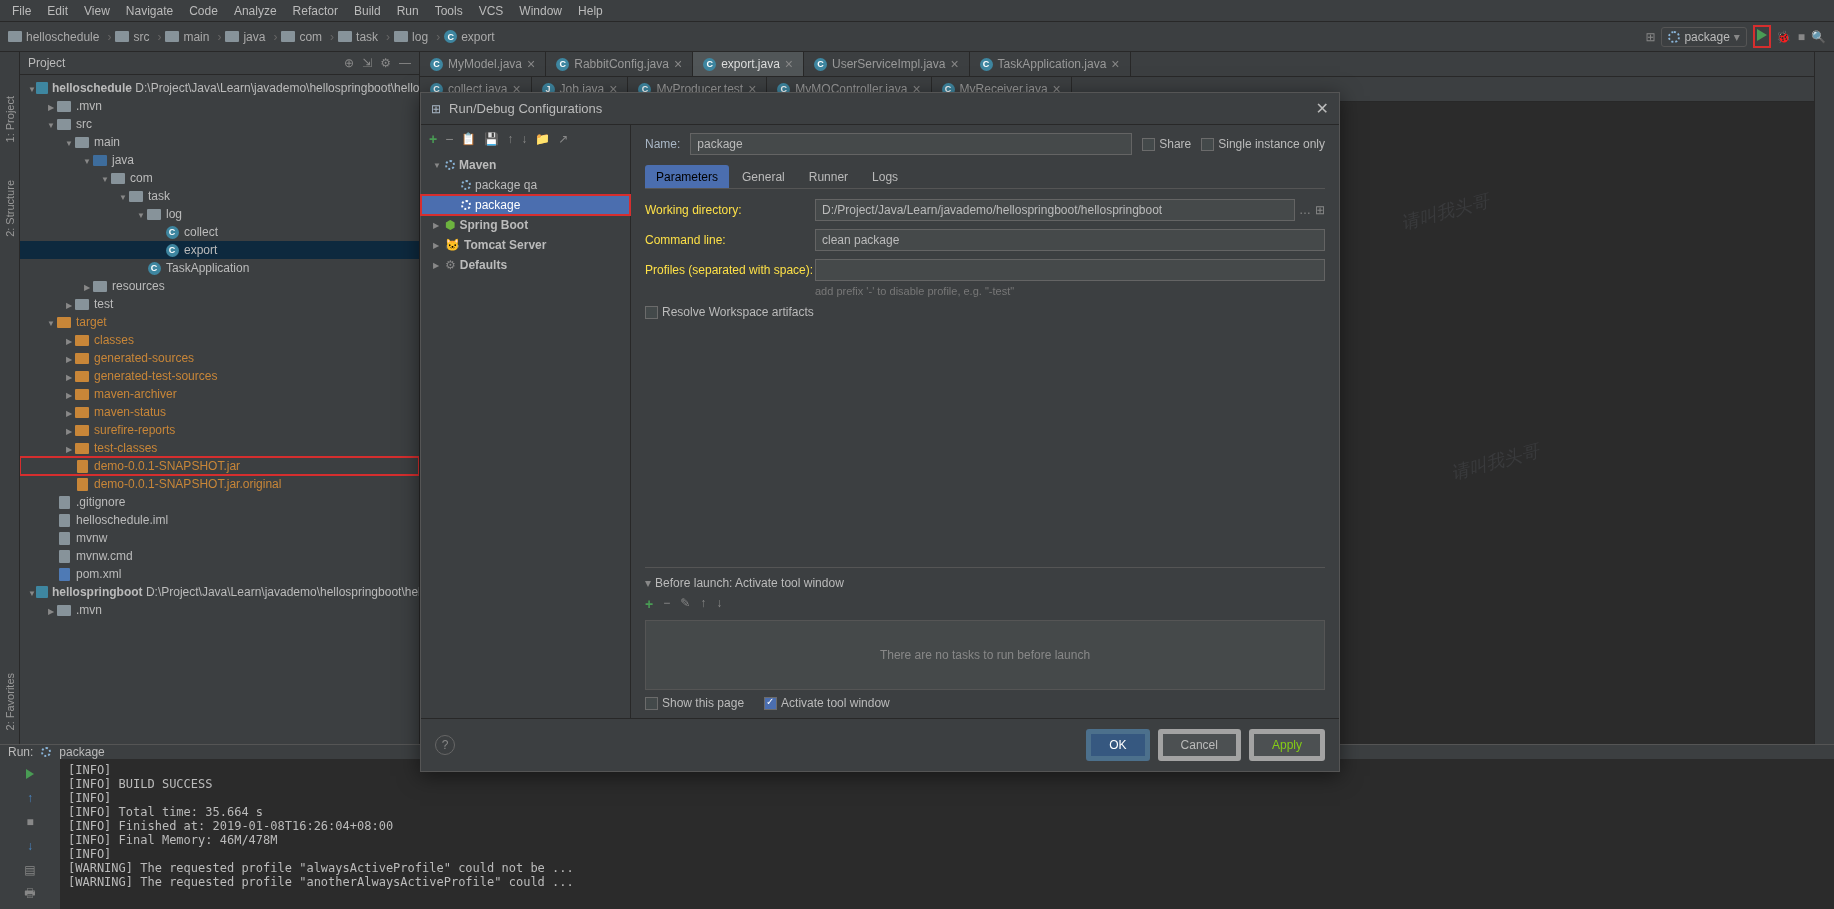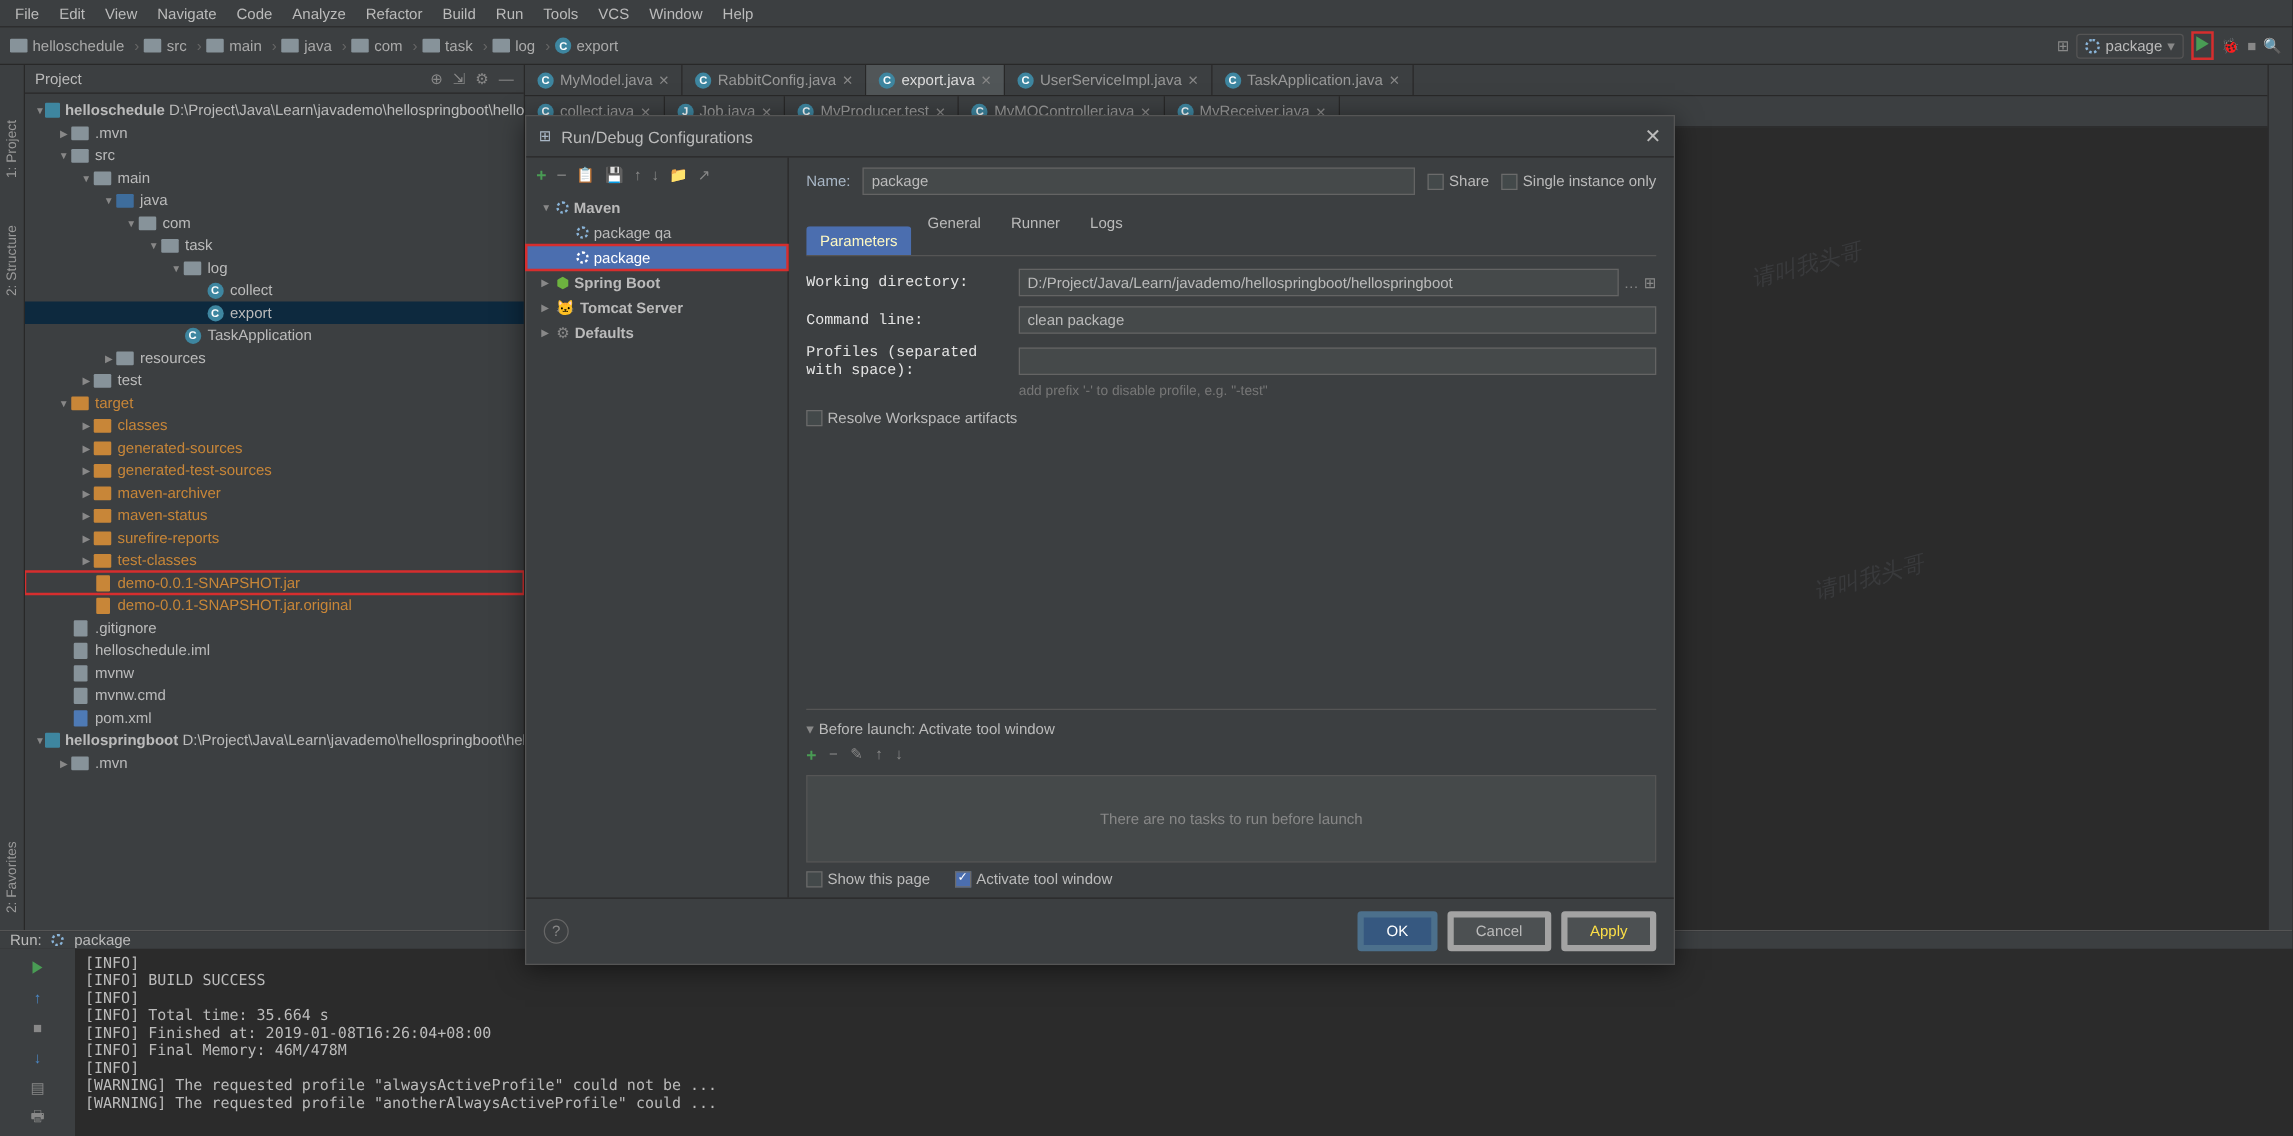--- a/index.html
+++ b/index.html
@@ -60,32 +60,32 @@
 .cfg-node .ar { width:12px; color:#888; font-size:8px; }
 .cfg-right { flex:1; display:flex; flex-direction:column; padding:8px 14px; }
 .name-row { display:flex; align-items:center; gap:10px; margin-bottom:10px; }
 .name-row input { flex:1; background:#45494a; border:1px solid #646464; color:#bbb; padding:3px 6px; }
 .chk { display:flex; align-items:center; gap:4px; color:#bbb; }
 .chk .box { width:13px; height:13px; border:1px solid #6b6b6b; background:#43494a; display:inline-block; }
 .chk .box.on { background:#4b6eaf; position:relative; }
 .chk .box.on::after { content:"✓"; color:#fff; font-size:10px; position:absolute; top:-2px; left:1px; }
 .tabs-row { display:flex; gap:2px; border-bottom:1px solid #555; margin-bottom:10px; }
 .dt { padding:4px 10px; color:#bbb; cursor:pointer; border:1px solid transparent; border-bottom:none; }
-.dt.active { background:#4b6eaf; color:#fef9c3; border-radius:3px 3px 0 0;margin-top:15px; }
+.dt.active { background:#4b6eaf; color:#000000; border-radius:3px 3px 0 0; }
 .form-row { display:flex; align-items:center; margin-bottom:8px; }
-.form-row label { width:170px; color:#e5e5e5;font-family:Liberation Mono, monospace; }
+.form-row label { width:170px; color:#fde047; }
 .form-row input { flex:1; background:#45494a; border:1px solid #646464; color:#bbb; padding:3px 6px; }
 .hint { color:#777; font-size:11px; margin-left:170px; margin-top:-4px; margin-bottom:8px; }
 .before-launch { border-top:1px solid #555; margin-top:auto; padding-top:8px; }
 .task-area { background:#45494a; border:1px solid #555; height:70px; display:flex; align-items:center; justify-content:center; color:#888; margin:6px 0; }
 .dialog-footer { display:flex; align-items:center; padding:10px 14px; border-top:1px solid #282828; gap:8px; }
 .help-icon { width:20px; height:20px; border:1px solid #666; border-radius:50%; display:flex; align-items:center; justify-content:center; color:#888; }
 .btn { padding:4px 18px; background:#4c5052; border:5px solid #a3a3a3; color:#bbb; cursor:pointer; border-radius:3px; }
 .btn.primary { background:#365880; border-color:#4c708c; color:#fff; }
-.btn.disabled { color:#fde047;text-align:center; }
+.btn.disabled { color:#84cc16;text-align:center; }
 
 .console-area { height:165px; background:#2b2b2b; border-top:1px solid #555; display:flex; flex-direction:column; }
 .console-tabs { background:#3c3f41; height:22px; display:flex; align-items:center; padding:0 8px; gap:8px; color:#bbb; }
 .console-body { flex:1; display:flex; }
 .console-gutter { width:60px; background:#3c3f41; display:flex; flex-direction:column; align-items:center; padding:6px 0; gap:6px; }
 .cg-icon { width:20px; height:18px; display:flex; align-items:center; justify-content:center; cursor:pointer; }
 .console-text { flex:1; font-family:Consolas,monospace; font-size:12px; color:#bbb; padding:4px 8px; overflow:hidden; white-space:pre; }
 .watermark { position:absolute; color:rgba(140,150,160,0.15); font-size:18px; transform:rotate(-15deg); pointer-events:none; font-style:italic; }
 </style>
 </head>

